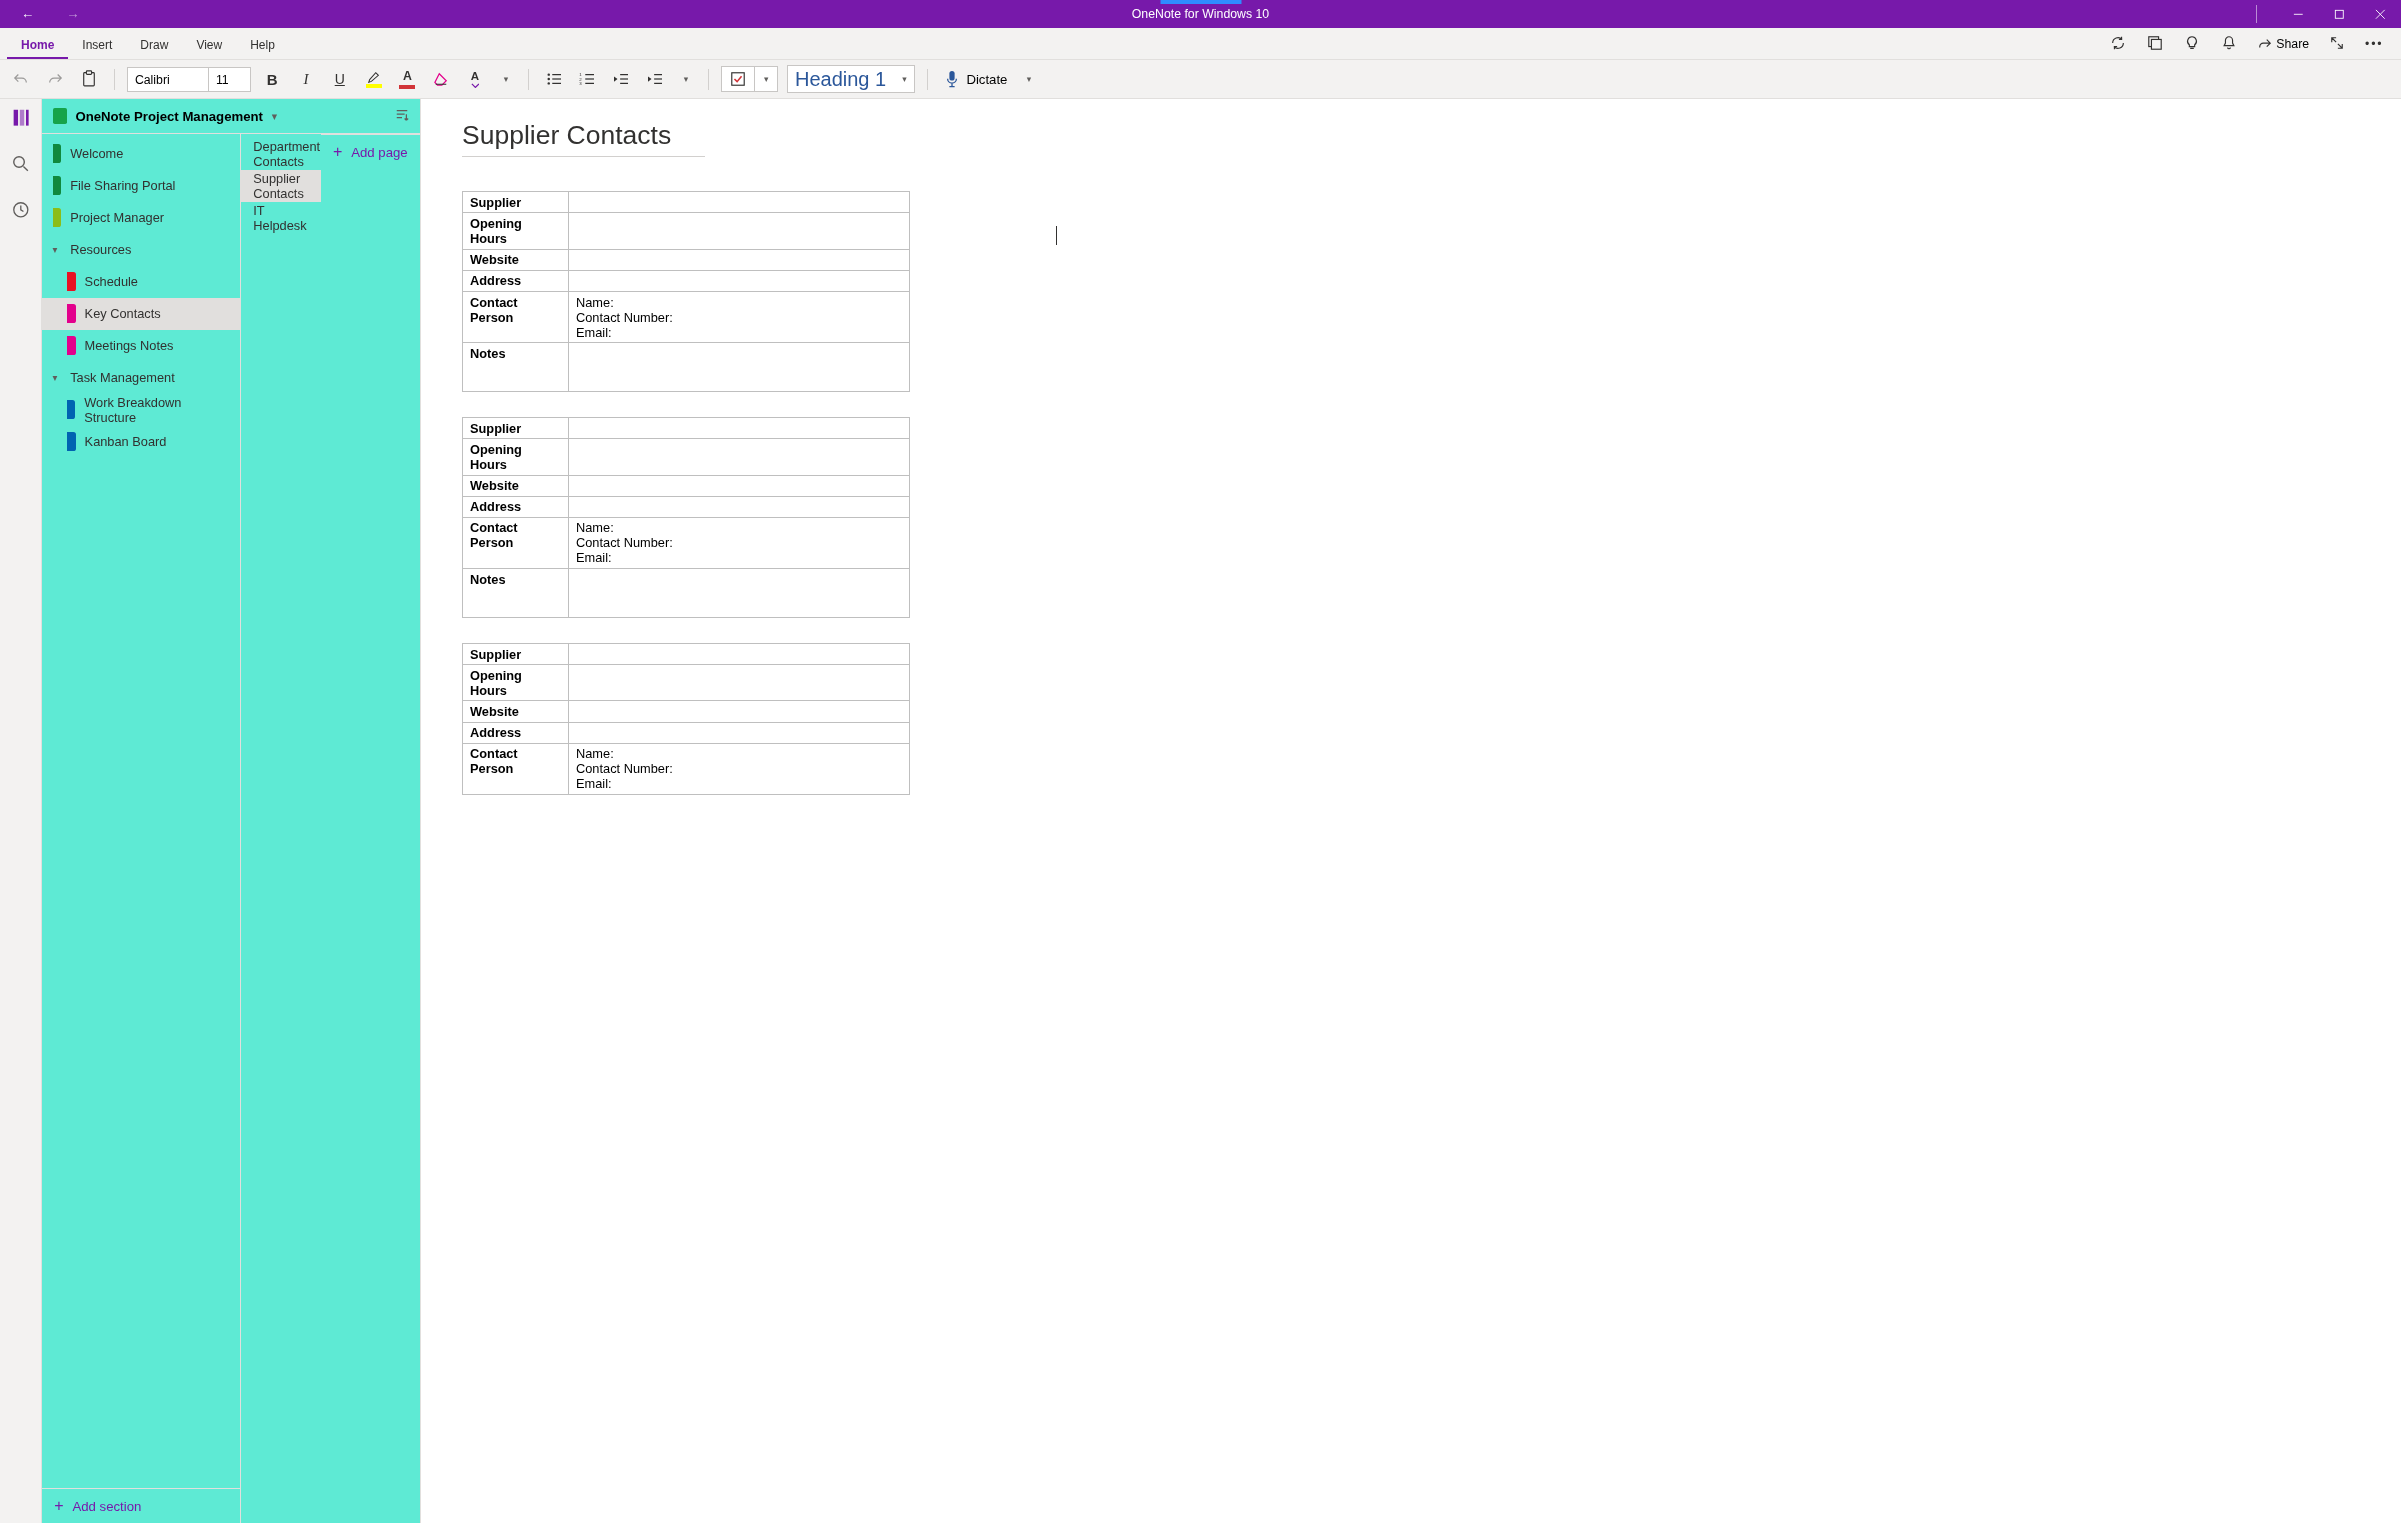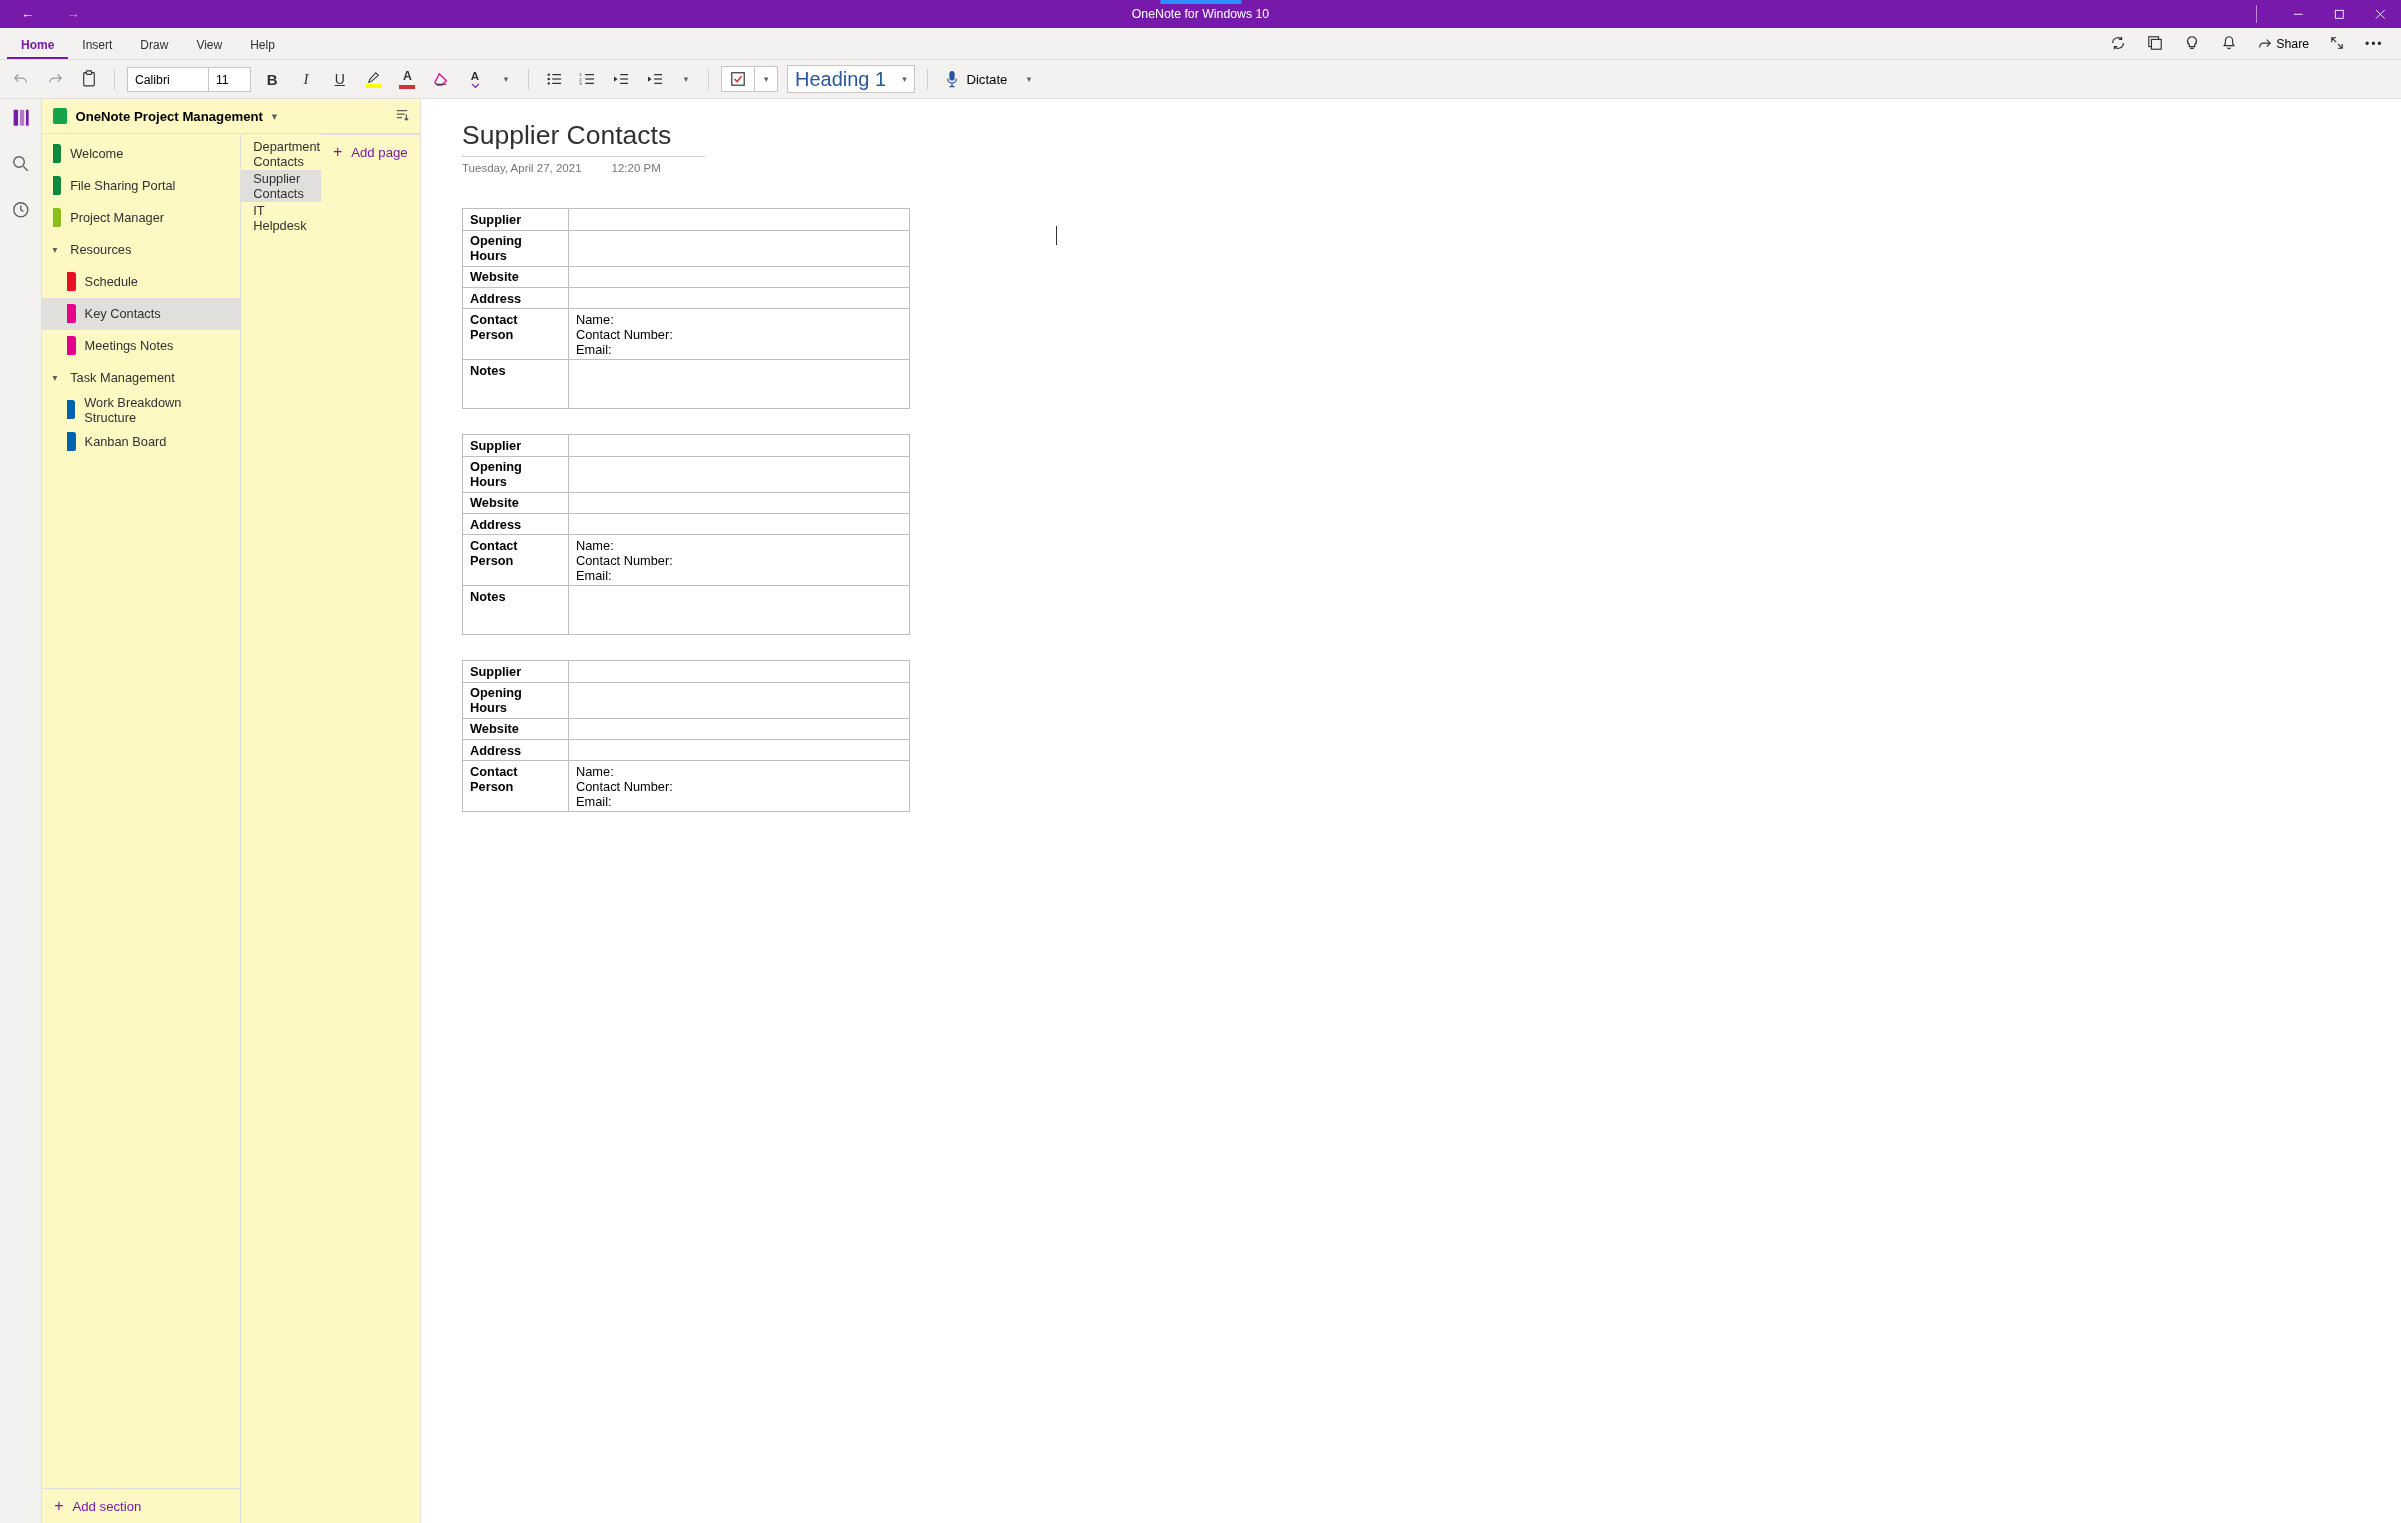--- a/index.html
+++ b/index.html
@@ -40,21 +40,21 @@
     .ribbar .stylebox { display:flex; align-items:center; border:0.9px solid #c8c6c4; background:#fff; height:28px; padding:0 7px; gap:16px; color:#2b579a; font-family:Calibri,Arial; font-size:20px; }
     .ribbar .dict { display:flex; align-items:center; gap:7px; font-size:13.2px; padding-left:5.3px; }
     .hl-under { width:16px; height:3.5px; display:block; }
     .mini-chevron { font-size:8.8px; color:#605e5c; }
 
     
     .appbody { display:flex; height:calc(1523px - 28px - 32px - 39px); }
 
     .rail { width:42px; background:#f3f2f1; border-right:0.9px solid #e1dfdd; display:flex; flex-direction:column; align-items:center; padding-top:8.8px; gap:25px; }
 
-    .navcol { width:379px; background:#fef9c3; border-right:0.9px solid #e1dfdd; display:flex; flex-direction:column; }
+    .navcol { width:379px; background:#5eead4; border-right:0.9px solid #e1dfdd; display:flex; flex-direction:column; }
     .nbhdr  { height:35px; display:flex; align-items:center; gap:8.8px; padding:0 10.6px; border-bottom:0.9px solid #e1dfdd; }
     .nbhdr .nbicn { width:14px; height:16px; background:#16a34a; border-radius:1.8px; }
     .nbhdr .nbtitle { font-size:13.2px; font-weight:600; flex:0 0 auto; }
     .nbhdr .chev { font-size:10.6px; color:#605e5c; }
     .nbhdr .sort { margin-left:auto; color:#605e5c; }
 
     .navsplit { display:flex; flex:1; min-height:0; }
     .sections { width:198px; display:flex; flex-direction:column; }
     .pagescol { flex:1; display:flex; flex-direction:row; border-left:0.9px solid #e1dfdd; }
 
@@ -397,24 +397,20 @@
           </div>
       </div>
     </div>
   </div>
 
   <div class="canvas">
     <div class="caret" style="left:635px; top:127px"></div>
     <div class="page">
       <div class="ptitle">Supplier Contacts</div>
       <div class="trule"></div>
-      <div class="meta">
-        <span>Tuesday, April 27, 2021</span>
-        <span>12:20 PM</span>
-      </div>
 
       <table class="stable">
         <tbody>
             <tr>
               <td class="l">Supplier</td>
               <td></td>
             </tr>
         <tr>
               <td class="l">Opening Hours</td>
               <td></td>

